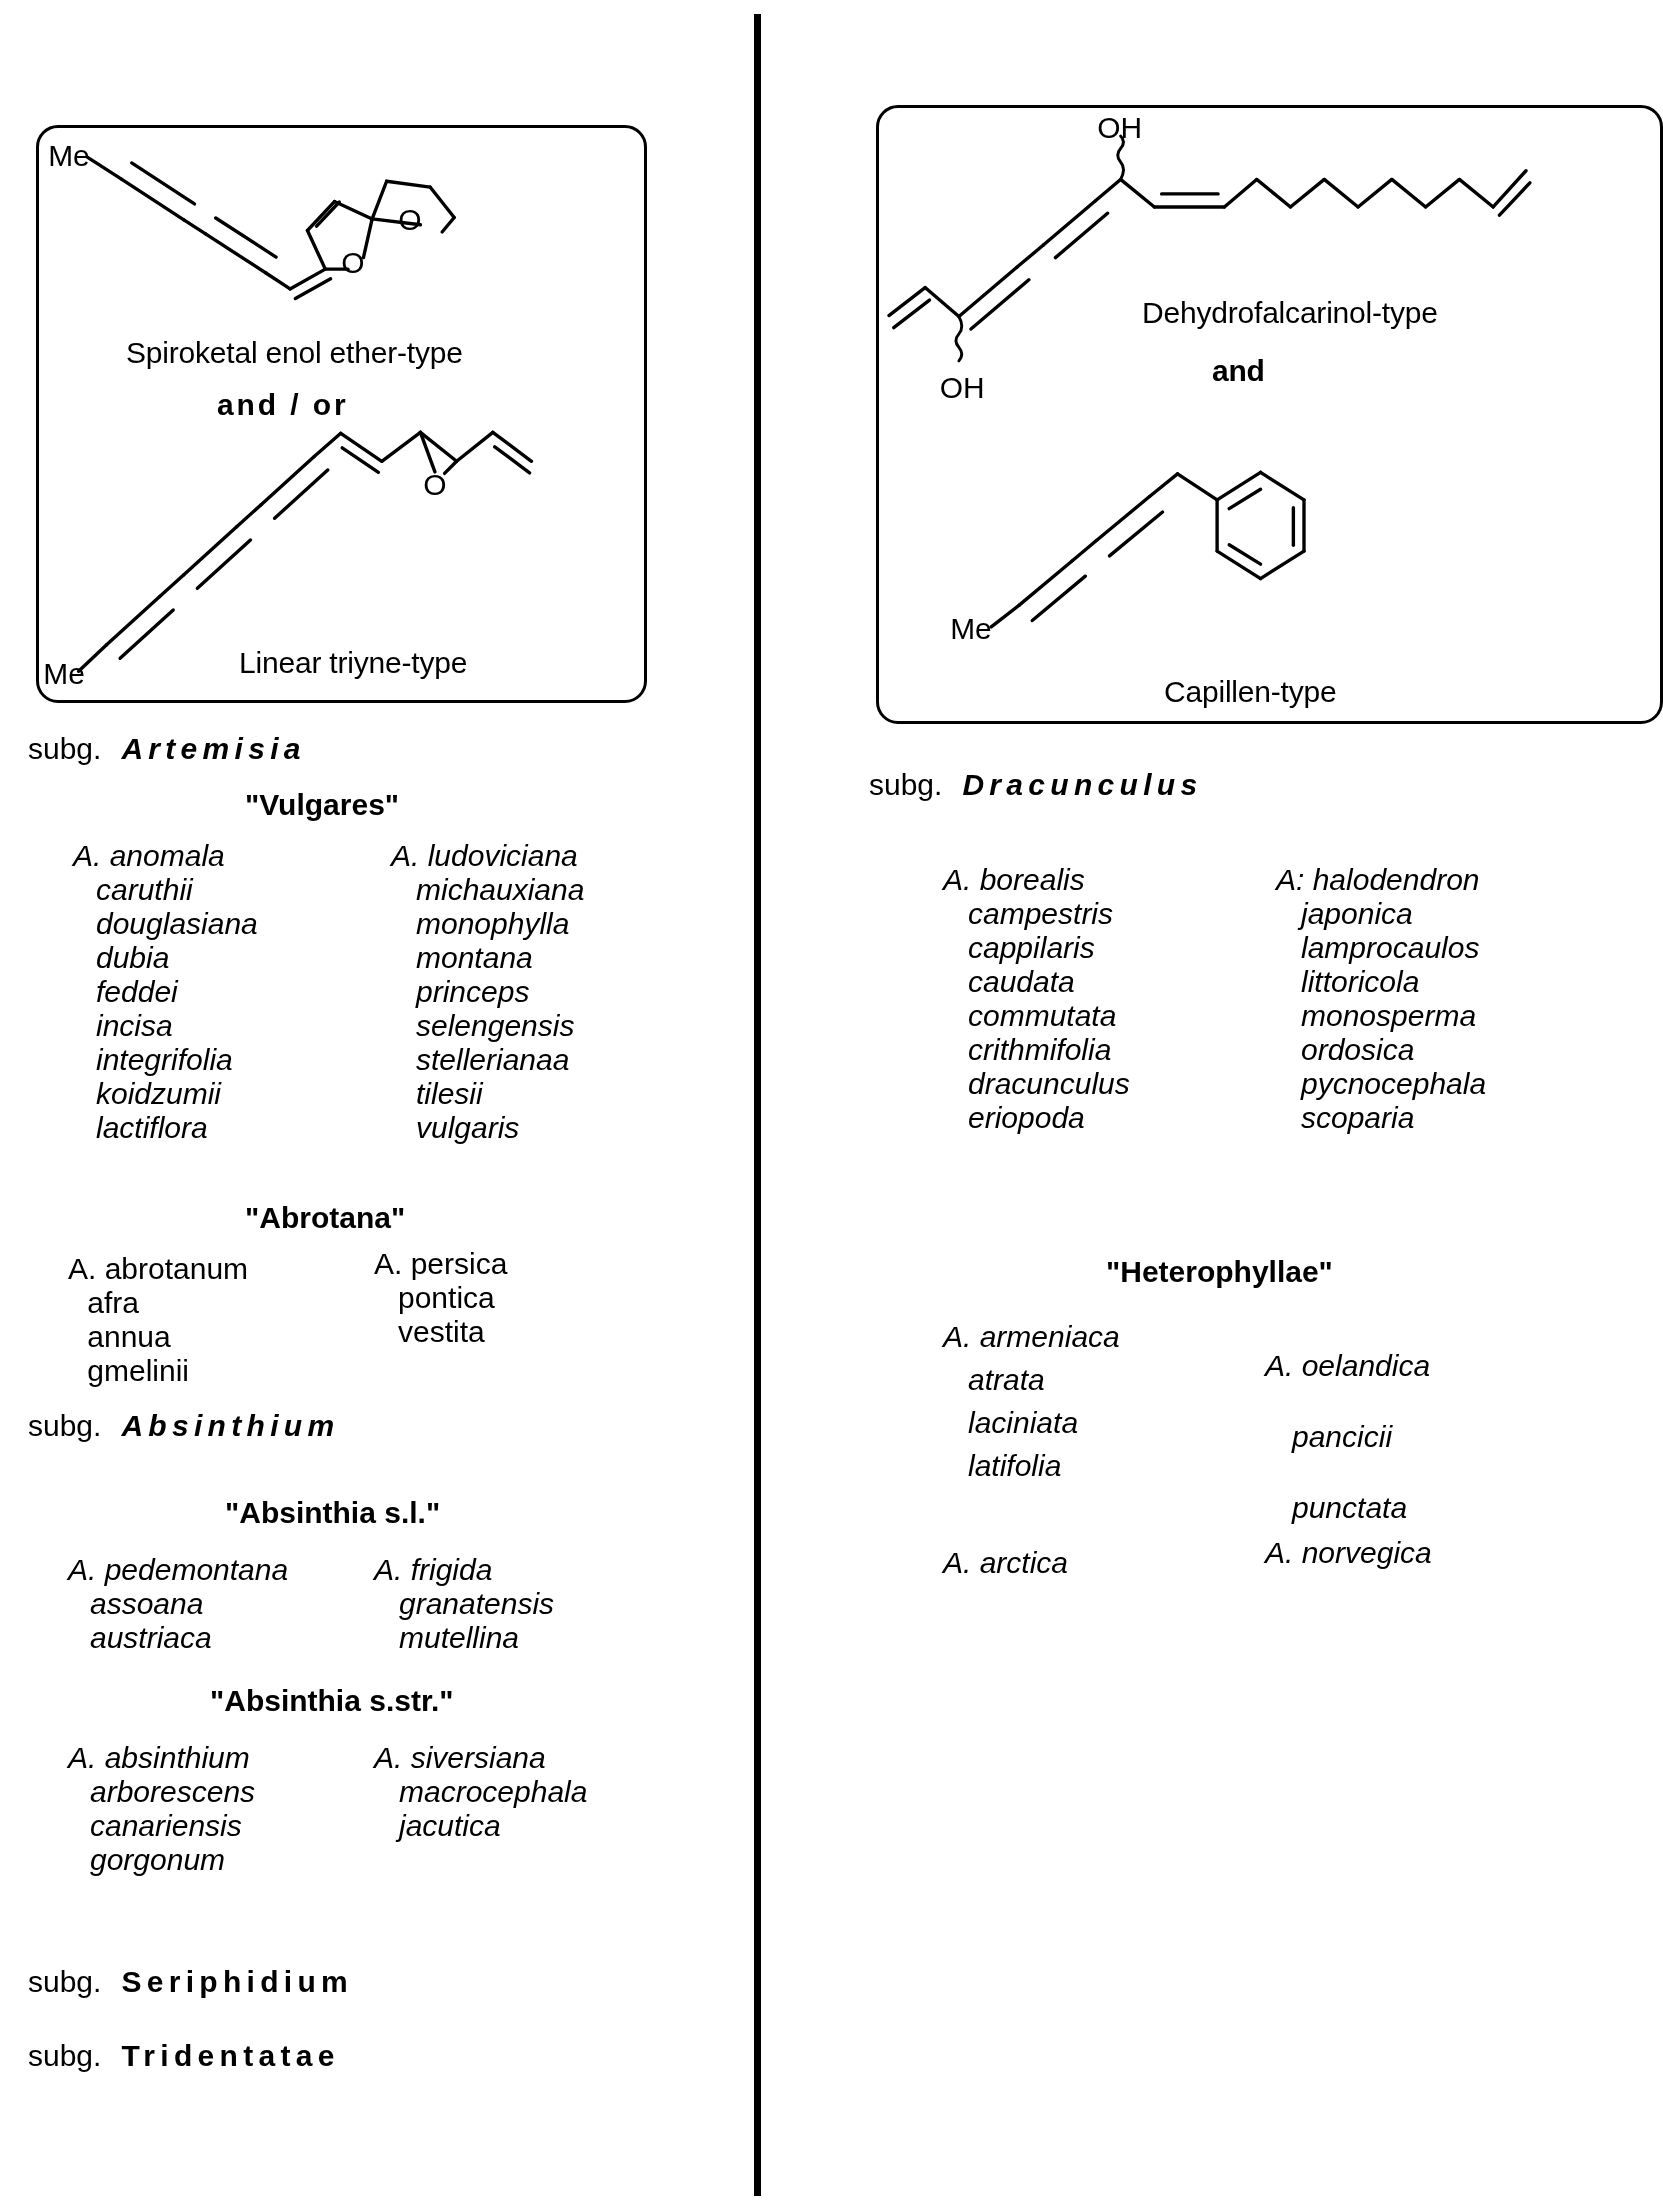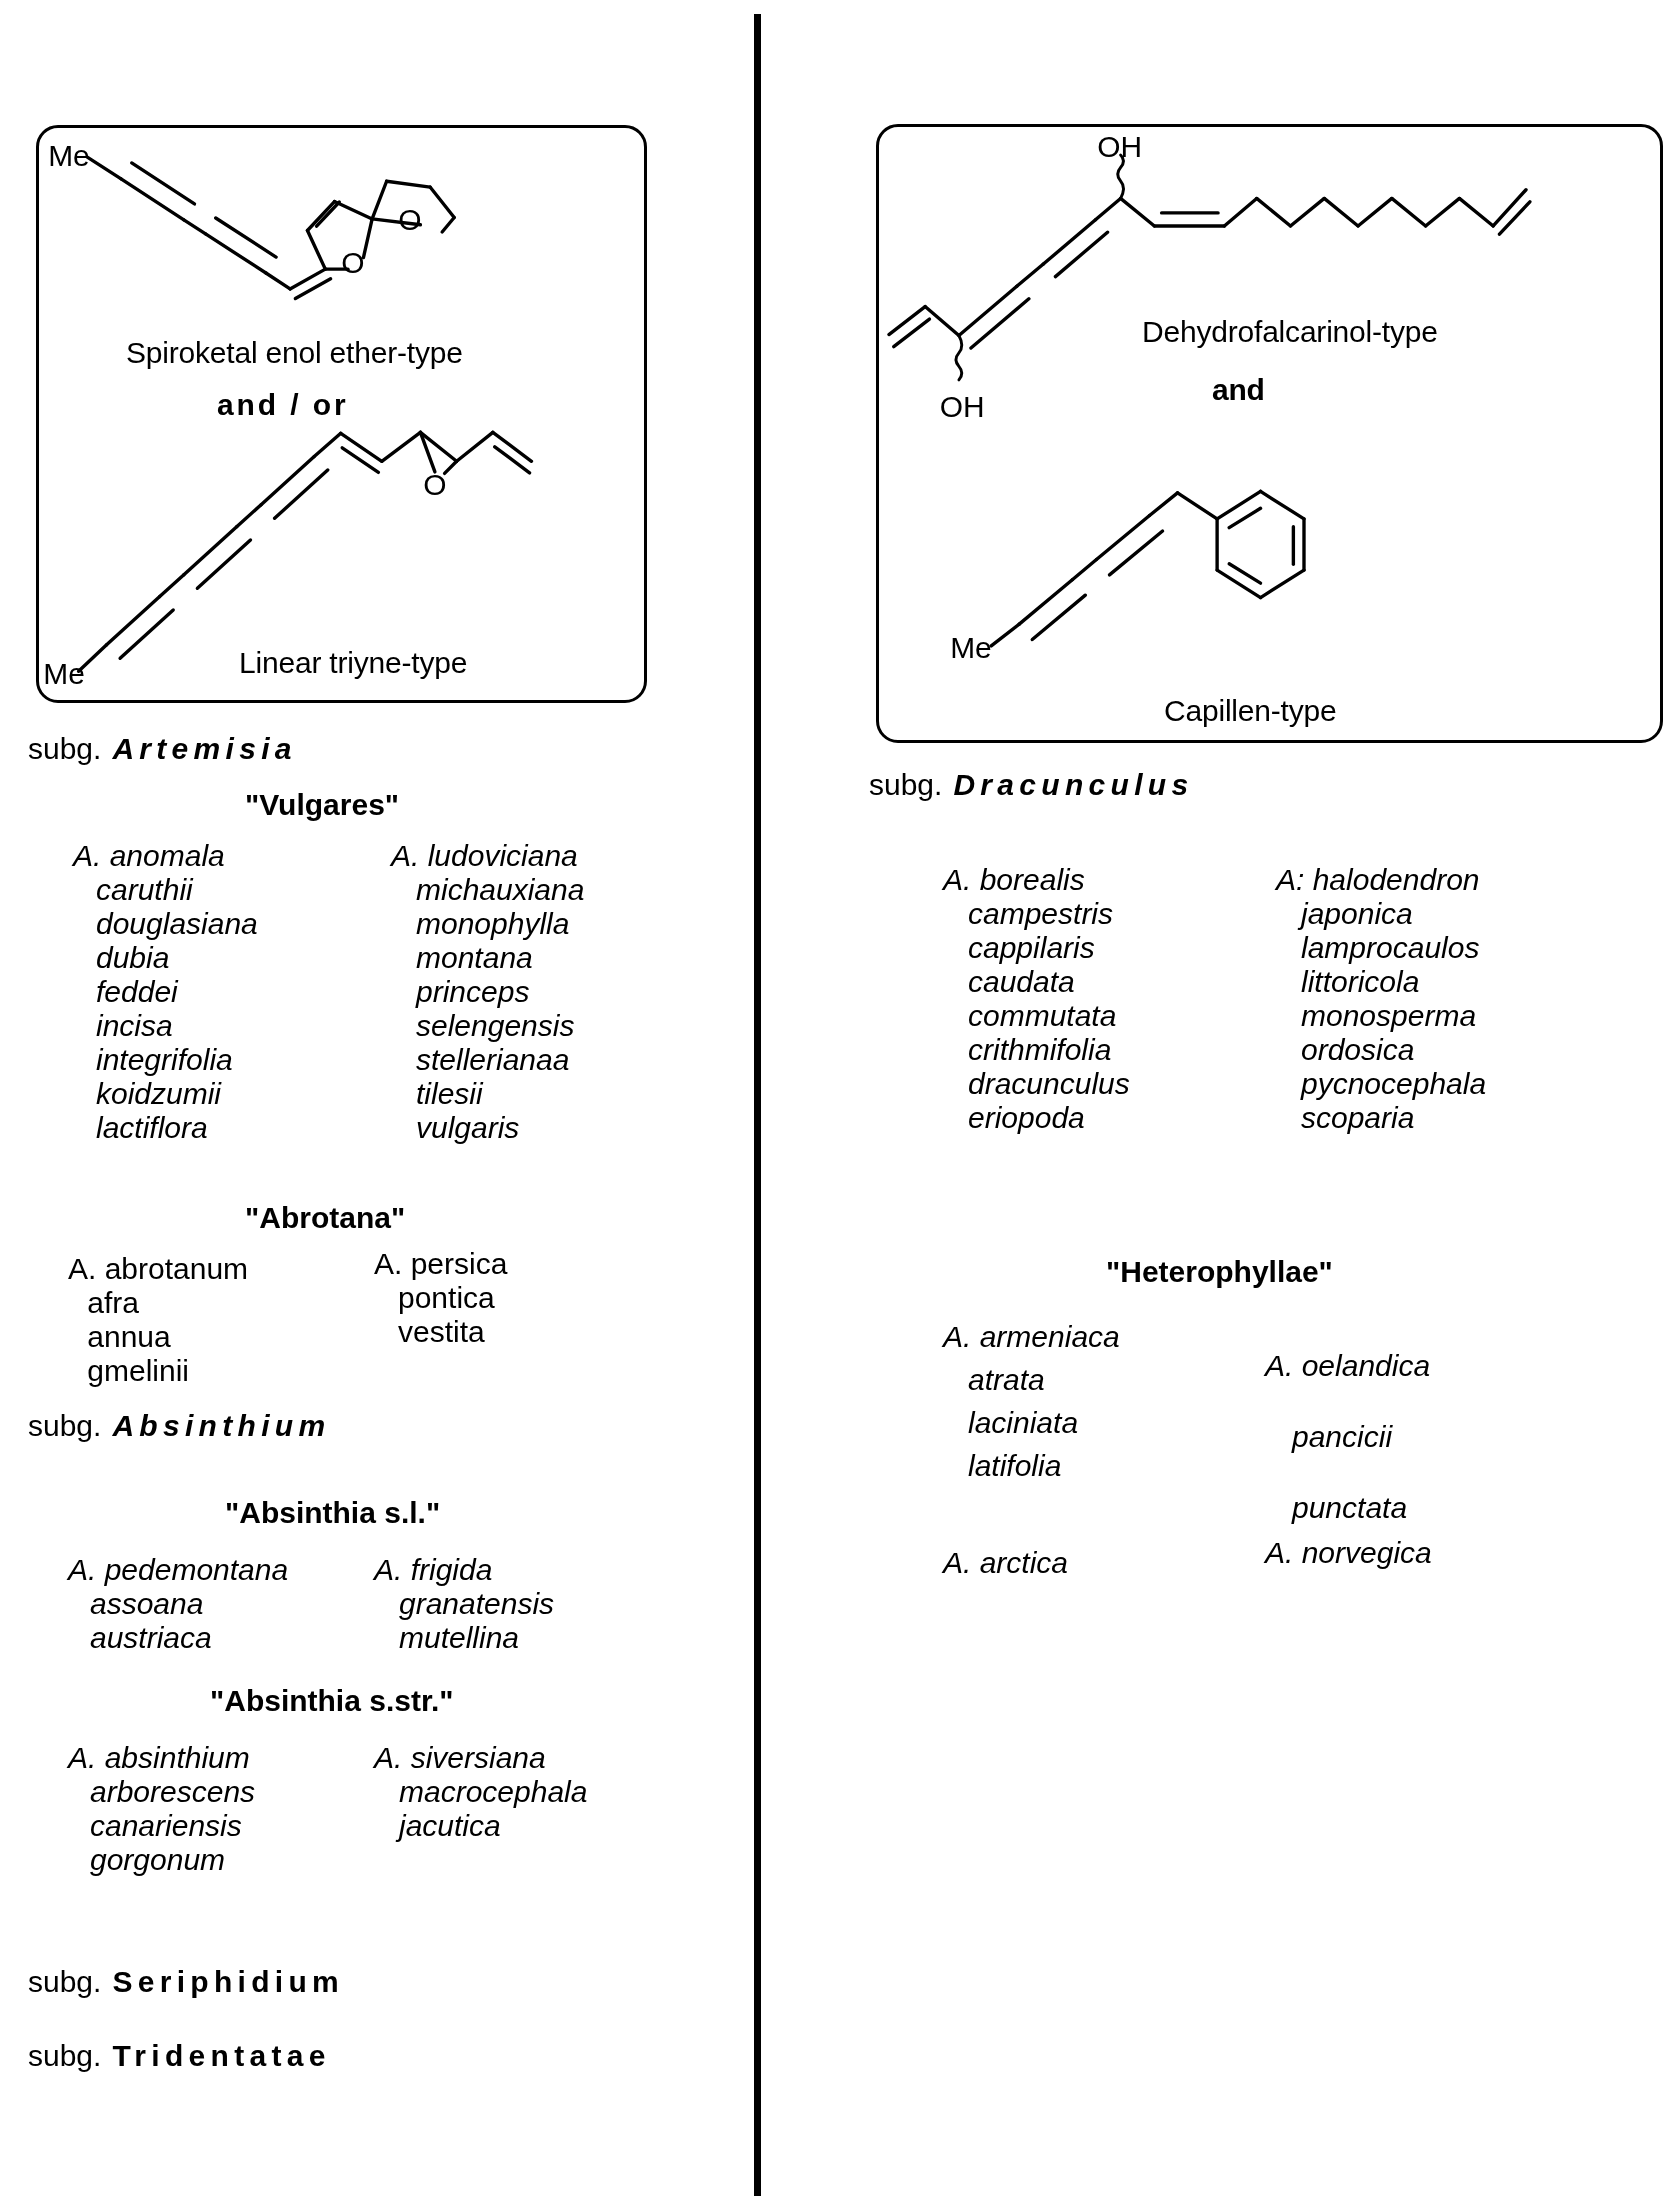--- a/index.html
+++ b/index.html
@@ -25,21 +25,21 @@
   }
   
   .struct-box{
     position:absolute;
     border:3.4px solid #000;
     border-radius:22px;
     box-sizing:border-box;
     background:#fff;
   }
   #box-left{ left:36px;  top:125px; width:611px; height:578px; }
-  #box-right{left:876px;top:105px; width:787px; height:619px;margin-top:19px; }
+  #box-right{left:876px;top:105px; width:787px; height:619px; }
 
   .struct-svg{position:absolute;left:0;top:0;}
 
   
   .cap{
     position:absolute;
     font-size:30px;
     white-space:nowrap;
     letter-spacing:-0.2px;
   }
@@ -49,21 +49,21 @@
   .subg{
     position:absolute;
     font-size:30px;
     white-space:nowrap;
   }
   .subg .w1{font-weight:normal;}
   .subg .w2{
     font-weight:bold;
     font-style:italic;
     letter-spacing:5.3px;
-    margin-left:11px;
+    margin-left:20px;
   }
   .subg.upright .w2{font-style:normal;}
 
   .grouphdr{
     position:absolute;
     font-size:30px;
     font-weight:bold;
     white-space:nowrap;
   }
 

